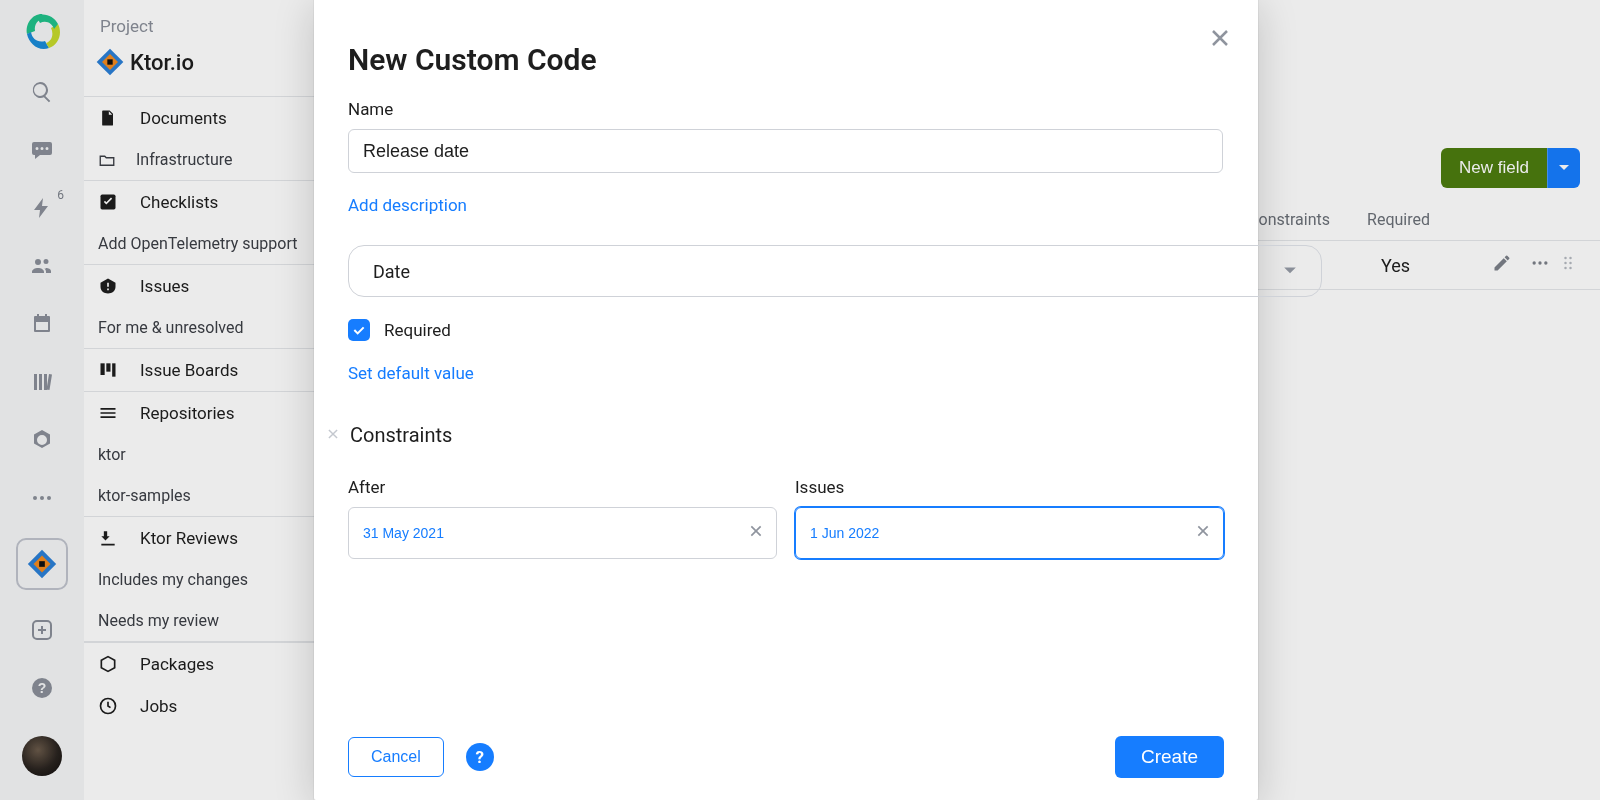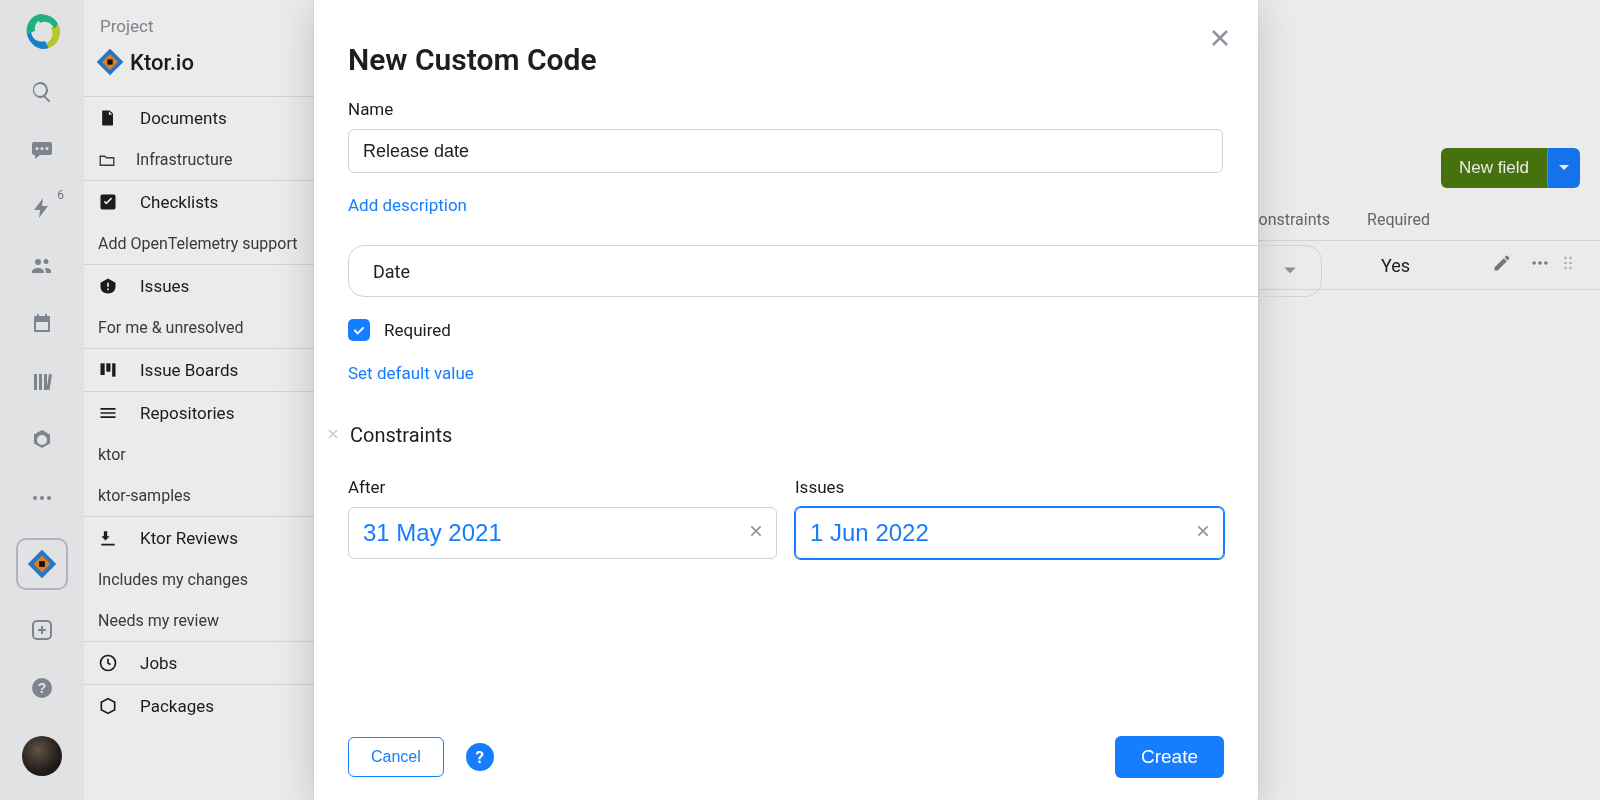--- a/index.html
+++ b/index.html
@@ -158,21 +158,21 @@
 .constraint-grid {
   display:flex; gap:18px; margin-top:8px;
 }
 .constraint-col { flex:1; }
 .date-input {
   position:relative;
   height:52px; border:1px solid #cfd2d8; border-radius:6px;
   display:flex; align-items:center; padding:0 14px;
 }
 .date-input input {
-  border:none; outline:none; width:100%; font-size:24px; color:#167dff;
+  border:none; outline:none; width:100%; font-size:14px; color:#167dff;
   background:transparent;
 }
 .date-input.focus { border-color:#167dff; box-shadow:0 0 0 1px #167dff; }
 .date-input .clr { position:absolute; right:12px; color:#8f949e; cursor:pointer; }
 .date-input .clr svg { width:16px; height:16px; stroke:currentColor; stroke-width:2.5; fill:none; }
 .modal-footer {
   position:absolute; left:34px; right:34px; bottom:22px;
   display:flex; align-items:center;
 }
 .btn-cancel {
@@ -329,33 +329,33 @@
 
   <div class="side-sec nb">
     <svg viewBox="0 0 24 24">
         <path d="M7 4v6H4l5 5 5-5h-3V4zM4 19h16v2H4z"></path>
       </svg>
     <span>Ktor Reviews</span>
   </div>
   <div class="side-sub">Includes my changes</div>
   <div class="side-sub sep-after">Needs my review</div>
 
+  <div class="side-sec">
+    <svg viewBox="0 0 24 24">
+        <path d="M12 2l9 5v10l-9 5-9-5V7l9-5zm0 2.3L5 8v8l7 3.9L19 16V8l-7-3.7z"></path>
+      </svg>
+    <span>Packages</span>
+  </div>
+
   <div class="side-sec nb">
     <svg viewBox="0 0 24 24">
         <circle cx="12" cy="12" r="9" fill="none" stroke="#1e1e1e" stroke-width="2"></circle>
         <path d="M12 7v5l3 2" stroke="#1e1e1e" stroke-width="2" fill="none"></path>
       </svg>
     <span>Jobs</span>
-  </div>
-
-  <div class="side-sec">
-    <svg viewBox="0 0 24 24">
-        <path d="M12 2l9 5v10l-9 5-9-5V7l9-5zm0 2.3L5 8v8l7 3.9L19 16V8l-7-3.7z"></path>
-      </svg>
-    <span>Packages</span>
   </div>
 </div>
 
 <div class="main">
   <div class="new-field">
     <button class="btn-main">New field</button>
     <button class="btn-dd">
         <svg viewBox="0 0 12 12">
           <path d="M1 3l5 5 5-5z"></path>
         </svg>

